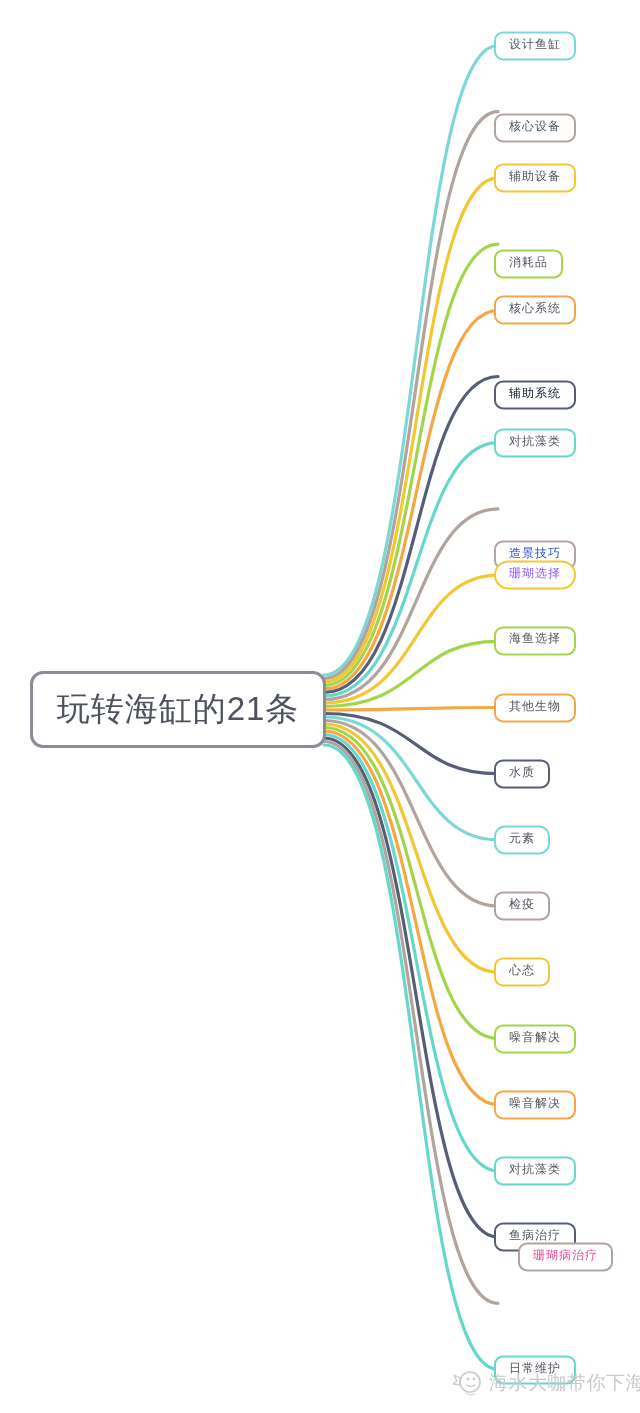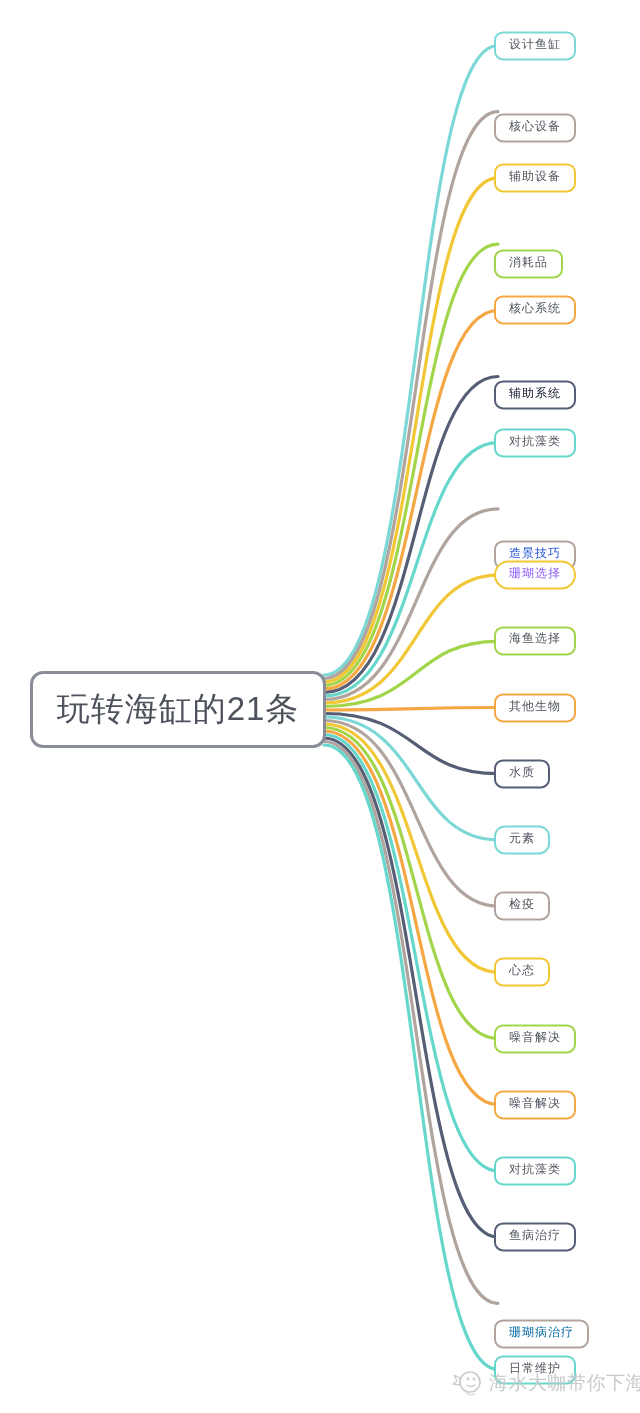--- a/index.html
+++ b/index.html
@@ -109,21 +109,21 @@
       <div class="topic-node" style="top: 641.3px; border-color: rgb(163, 213, 75); color: rgb(79, 84, 94); font-family: Liberation Mono, monospace;">海鱼选择</div>
       <div class="topic-node" style="top: 707.5px; border-color: rgb(244, 167, 67); color: rgb(79, 84, 94);">其他生物</div>
       <div class="topic-node" style="top: 773.7px; border-color: rgb(86, 94, 118); color: rgb(79, 84, 94);">水质</div>
       <div class="topic-node" style="top: 839.9px; border-color: rgb(124, 216, 214); color: rgb(79, 84, 94); border-radius: 11px;">元素</div>
       <div class="topic-node" style="top: 906.1px; border-color: rgb(177, 163, 157); color: rgb(79, 84, 94);">检疫</div>
       <div class="topic-node" style="top: 972.3px; border-color: rgb(242, 199, 53); color: rgb(79, 84, 94);">心态</div>
       <div class="topic-node" style="top: 1038.5px; border-color: rgb(163, 213, 75); color: rgb(79, 84, 94);">噪音解决</div>
       <div class="topic-node" style="top: 1104.7px; border-color: rgb(244, 167, 67); color: rgb(79, 84, 94);">噪音解决</div>
       <div class="topic-node" style="top: 1170.9px; border-color: rgb(102, 215, 203); color: rgb(79, 84, 94);">对抗藻类</div>
       <div class="topic-node" style="top: 1237.1px; border-color: rgb(86, 94, 118); color: rgb(79, 84, 94);">鱼病治疗</div>
-      <div class="topic-node" style="top: 1334px; border-color: rgb(177, 163, 157); color: #0369a1;">珊瑚病治疗</div>
+      <div class="topic-node" style="top: 1257px; border-color: rgb(177, 163, 157); color: #ec4899; margin-left: 24px;">珊瑚病治疗</div>
       <div class="topic-node" style="top: 1369.5px; border-color: rgb(102, 215, 203); color: rgb(79, 84, 94);">日常维护</div>
     </div>
 
   <div class="watermark">
     <svg width="32" height="30" viewBox="0 0 32 30">
       <circle cx="18" cy="14" r="10" stroke="#cacccd" stroke-width="1.6" fill="none"></circle>
       <circle cx="16" cy="11" r="1.4" fill="#cacccd"></circle>
       <circle cx="22" cy="11" r="1.4" fill="#cacccd"></circle>
       <path d="M15 17 q4 3 8 0" stroke="#cacccd" stroke-width="1.4" fill="none" stroke-linecap="round"></path>
       <path d="M8 10 L2 7 L5 13 L1 16 L8 17 Z" stroke="#cacccd" stroke-width="1.3" fill="none" stroke-linejoin="round"></path>

